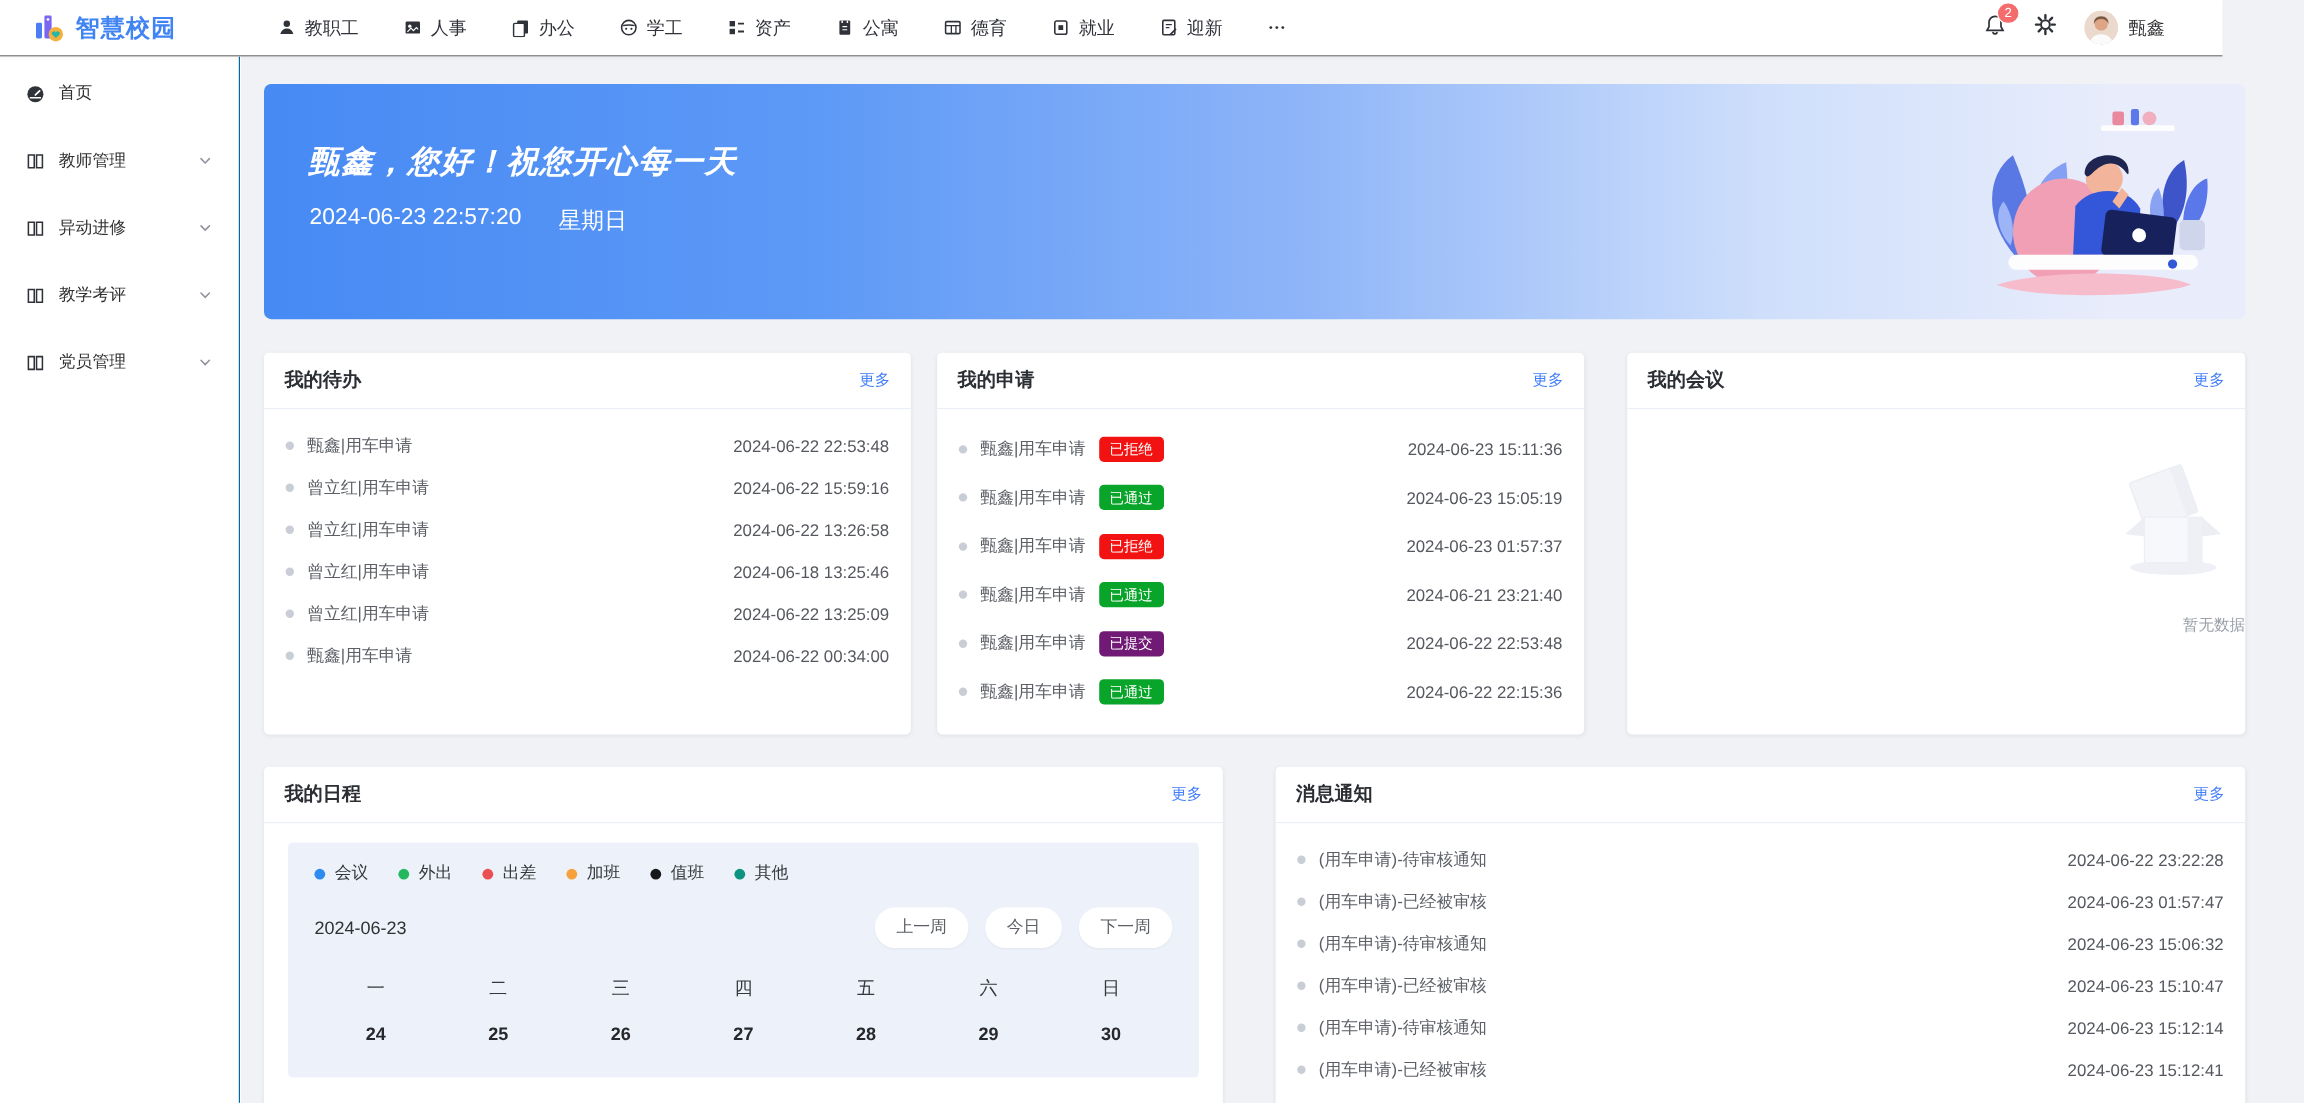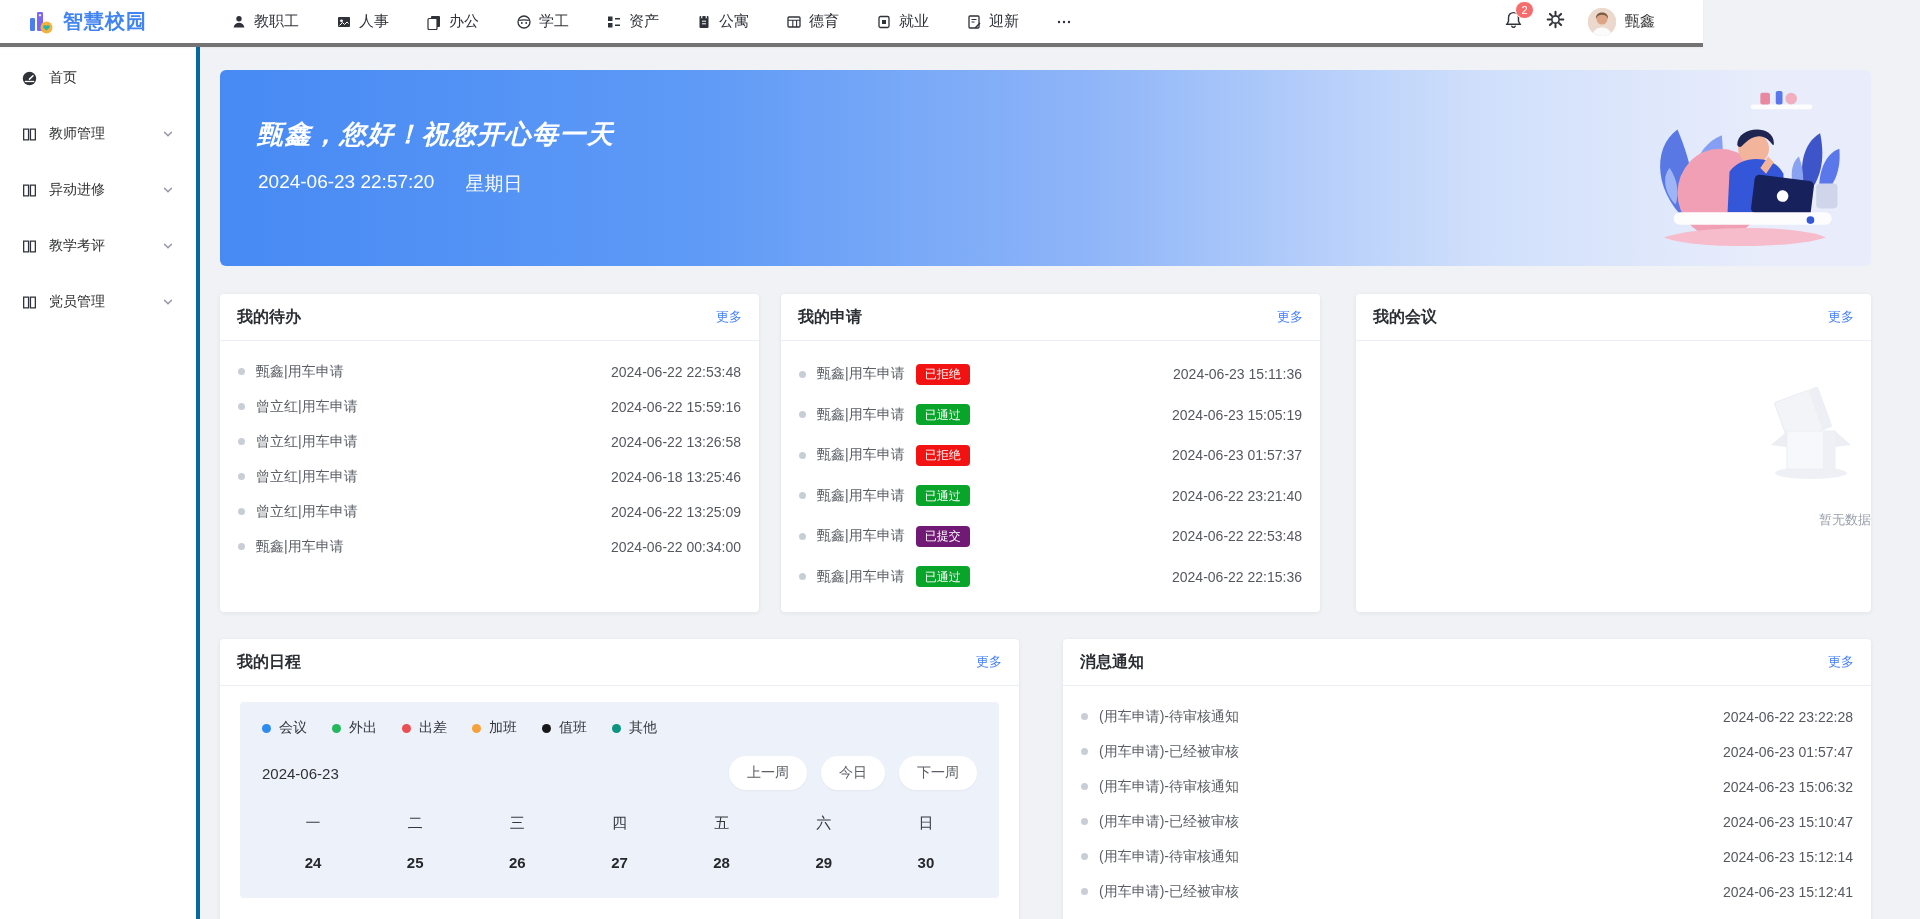--- a/index.html
+++ b/index.html
@@ -1,42 +1,42 @@
 <!DOCTYPE html>
 <html><head>
 <meta charset="utf-8">
 <style>
   * { margin:0; padding:0; box-sizing:border-box; }
   html,body { width:1920px; height:919px; overflow:hidden; background:#f0f2f5;
     font-family:"Liberation Sans","DejaVu Sans",sans-serif; color:#303133; }
 
   
-  .topbar { position:fixed; top:0; left:0; width:1703px; height:47px; background:#fff;
-    display:flex; align-items:center; z-index:20; border-bottom:4px solid #737373;
+  .topbar { position:fixed; top:0; left:0; width:1852px; height:47px; background:#fff;
+    display:flex; align-items:center; z-index:20; border-bottom:1px solid #737373;
     box-shadow:0 1px 3px rgba(0,0,0,.04); }
   .brand { width:200px; flex:none; display:flex; align-items:center; gap:9px; padding-left:28px; }
   .brand-name { font-size:20px; font-weight:700; color:#4083f2; letter-spacing:1px; }
   .topnav { display:flex; align-items:center; gap:37px; margin-left:31px; }
   .nav-item { display:flex; align-items:center; gap:7px; font-size:15px; color:#2f3238; cursor:pointer; white-space:nowrap; }
   .icon-16 { width:16px; height:16px; display:inline-flex; color:#2f3238; }
   .icon-16 svg { width:100%; height:100%; }
   .nav-more { color:#5a5e66; }
   .top-right { margin-left:auto; display:flex; align-items:center; gap:23px; padding-right:48px; }
   .bell-wrap { position:relative; cursor:pointer; }
   .bell-wrap .icon-16 { width:19px; height:19px; }
   .badge { position:absolute; top:-9px; left:11px; background:#f56c6c; color:#fff; font-size:11px;
     line-height:1; padding:2.5px 5.5px; border-radius:9px; border:1px solid #fff; }
   .gear { cursor:pointer; } .gear .icon-16 { width:19px; height:19px; }
   .userbox { display:flex; align-items:center; gap:9px; cursor:pointer; }
   .avatar { width:28px; height:28px; border-radius:50%; overflow:hidden; background:#ead6c8; flex:none; }
   .user-name { font-size:15px; color:#303133; }
 
   
   .sidebar { position:fixed; top:47px; left:0; bottom:0; width:200px; background:#fff;
-    border-right:4px solid #0369a1; padding-top:3px; z-index:10; }
+    border-right:1px solid #0369a1; padding-top:3px; z-index:10; }
   .side-item { height:56px; display:flex; align-items:center; padding:0 22px 0 21px;
     font-size:14px; color:#303133; cursor:pointer; }
   .side-item .icon-16 { width:17px; height:17px; margin-right:11px; }
   .side-chevron { margin-left:auto; width:12px; height:12px; color:#8e939c; display:inline-flex; }
   .side-chevron svg { width:100%; height:100%; }
 
   
   .main { position:absolute; top:47px; left:200px; width:1720px; height:872px;
     padding:23px 49px 0 20px; }
 
@@ -425,21 +425,21 @@
             <span class="dot"></span>
             <span class="ltext">甄鑫|用车申请</span>
             <span class="badge-status" style="background: rgb(242, 18, 18);">已拒绝</span>
             <span class="ltime">2024-06-23 01:57:37</span>
           </div>
 
           <div class="lrow">
             <span class="dot"></span>
             <span class="ltext">甄鑫|用车申请</span>
             <span class="badge-status" style="background: rgb(9, 164, 42);">已通过</span>
-            <span class="ltime">2024-06-22 23:21:40</span>
+            <span class="ltime">2024-06-21 23:21:40</span>
           </div>
 
           <div class="lrow">
             <span class="dot"></span>
             <span class="ltext">甄鑫|用车申请</span>
             <span class="badge-status" style="background: #701a75;">已提交</span>
             <span class="ltime">2024-06-22 22:53:48</span>
           </div>
 
           <div class="lrow">

